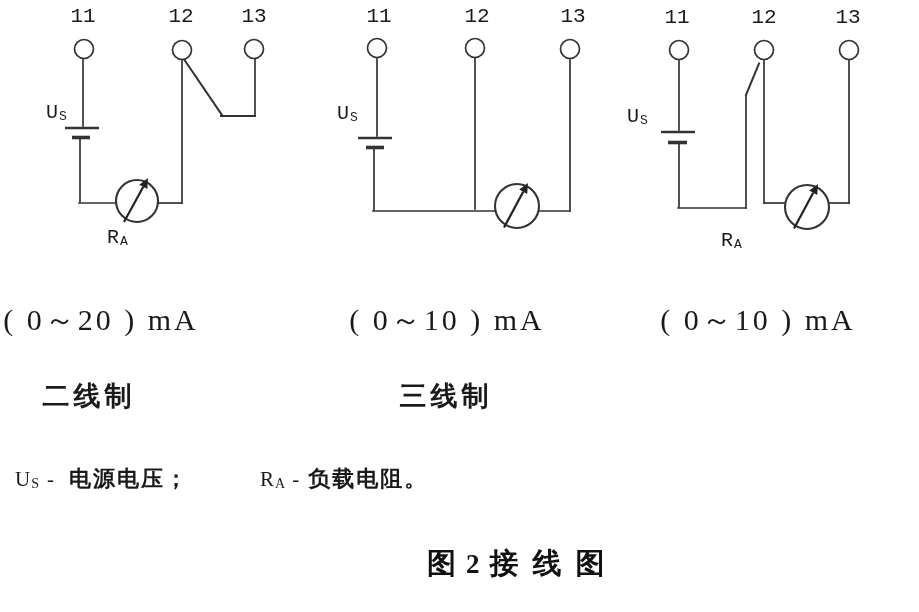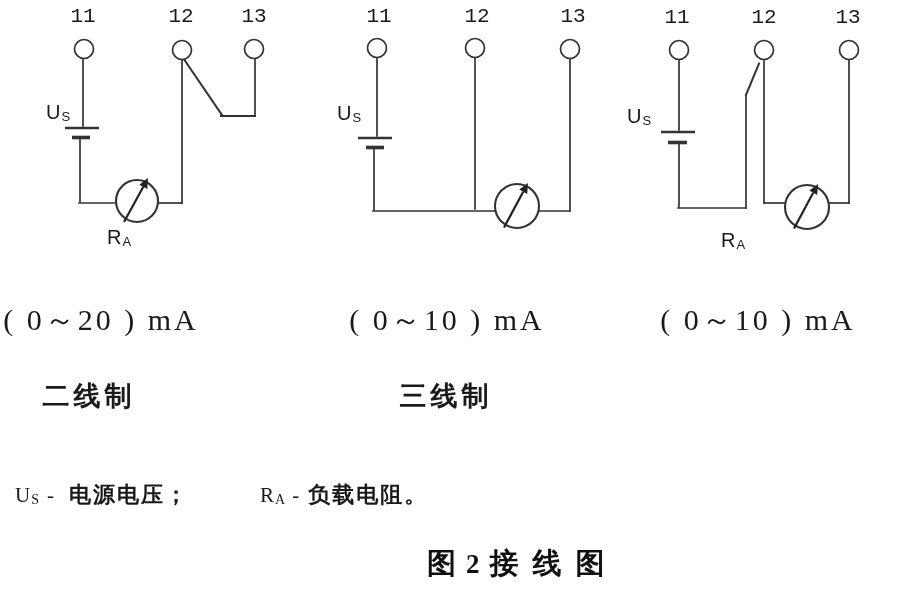--- a/index.html
+++ b/index.html
@@ -2,25 +2,25 @@
 <html><head>
 <meta charset="utf-8">
 <style>
   html,body{margin:0;padding:0;background:#fff;}
   .page{position:relative;width:919px;height:612px;background:#ffffff;overflow:hidden;
         font-family:"Liberation Serif",serif;color:#1a1a1a;}
   .diagram{position:absolute;top:0;height:260px;}
   .diagram svg{display:block;}
   .lbl{position:absolute;white-space:nowrap;color:#1a1a1a;}
   .term{font-family:Liberation Mono, monospace;font-size:21px;transform:translateX(-50%);}
-  .sym{font-family:Liberation Sans, sans-serif;font-size:20px;text-align:right;}
+  .sym{font-family:Liberation Mono, monospace;font-size:20px;text-align:right;}
   .sym sub{font-size:13px;vertical-align:-2px;margin-left:1px;}
   .range{font-family:"Liberation Serif",serif;font-size:30px;letter-spacing:3px;transform:translateX(-50%);}
   .wiretype{font-family:"Liberation Sans",sans-serif;font-weight:700;font-size:27px;letter-spacing:4px;transform:translateX(-50%);}
-  .legend-item{font-family:"Liberation Serif",serif;font-size:21px;margin-top:16px;}
+  .legend-item{font-family:"Liberation Serif",serif;font-size:21px;}
   .legend-item sub{font-size:14px;vertical-align:-2px;margin-left:1px;}
   .legend-item .cjk{font-family:"Liberation Sans",sans-serif;font-weight:700;font-size:22px;letter-spacing:2px;}
   .sep-wide{margin:0 15px 0 8px;}
   .sep-narrow{margin:0 9px 0 7px;}
   .caption{position:absolute;font-family:"Liberation Sans",sans-serif;font-weight:700;font-size:29px;color:#111;white-space:nowrap;}
   .cap-num{font-family:"Liberation Serif",serif;font-size:27px;font-weight:700;margin:0 10px;}
   .cap-suffix{letter-spacing:3px;}
   
   .wire{stroke:#333;stroke-width:1.7;fill:none;stroke-linecap:square;}
   .wire2{stroke:#333;stroke-width:2;fill:none;stroke-linecap:square;}

